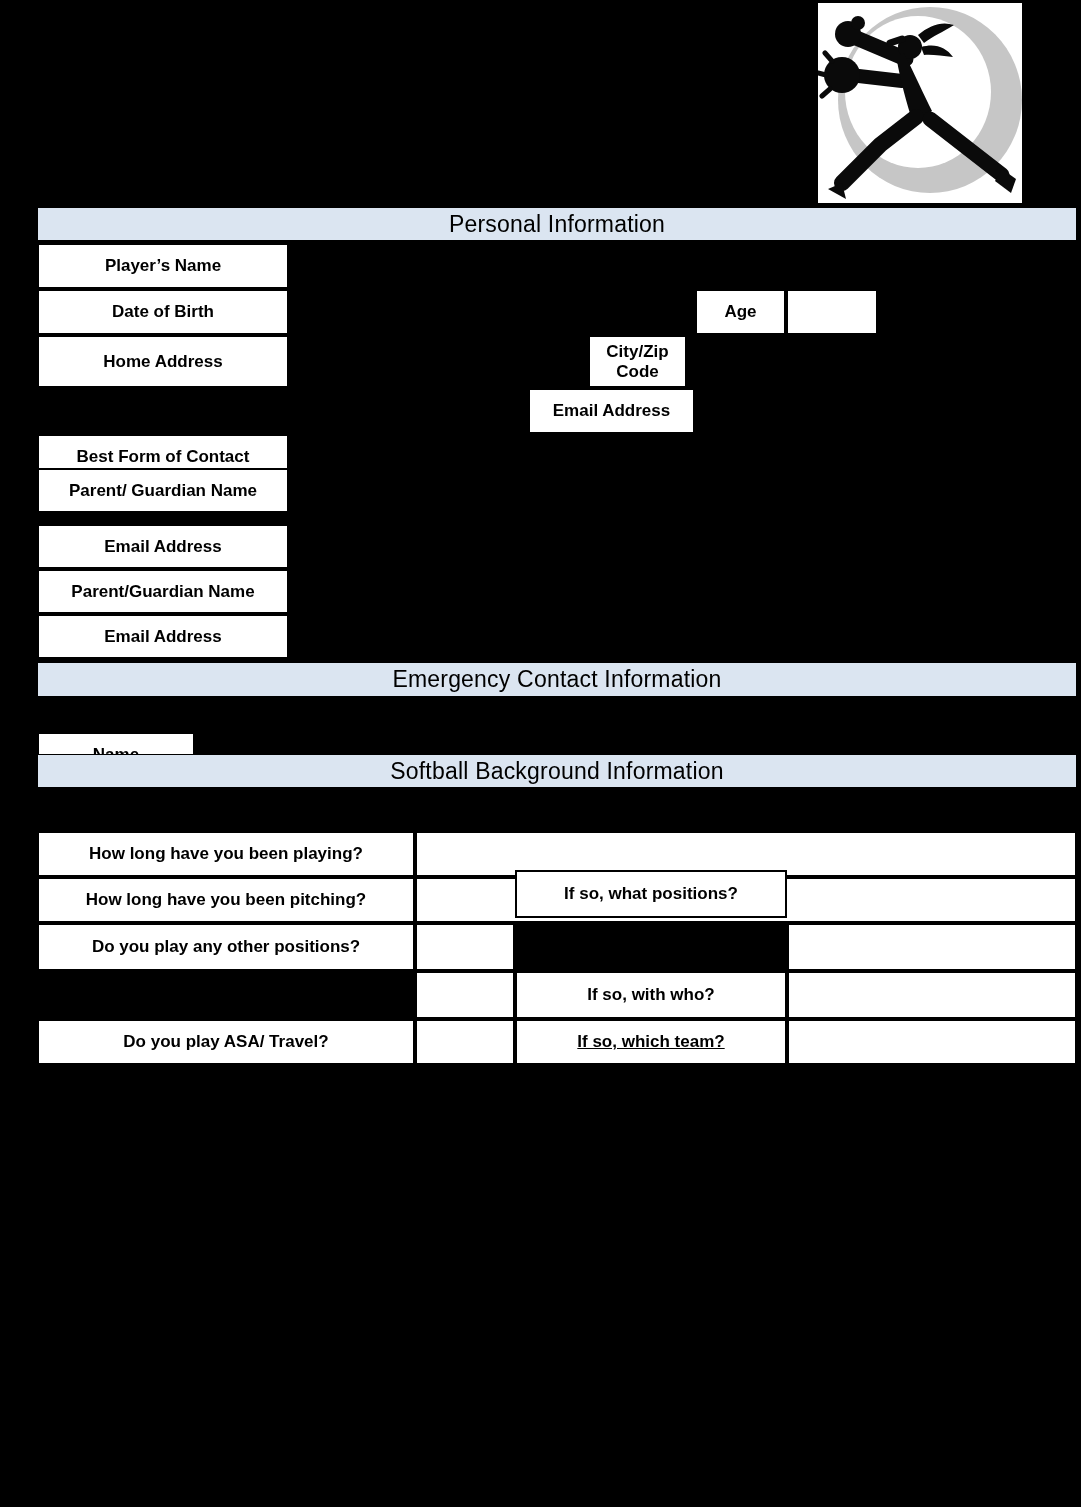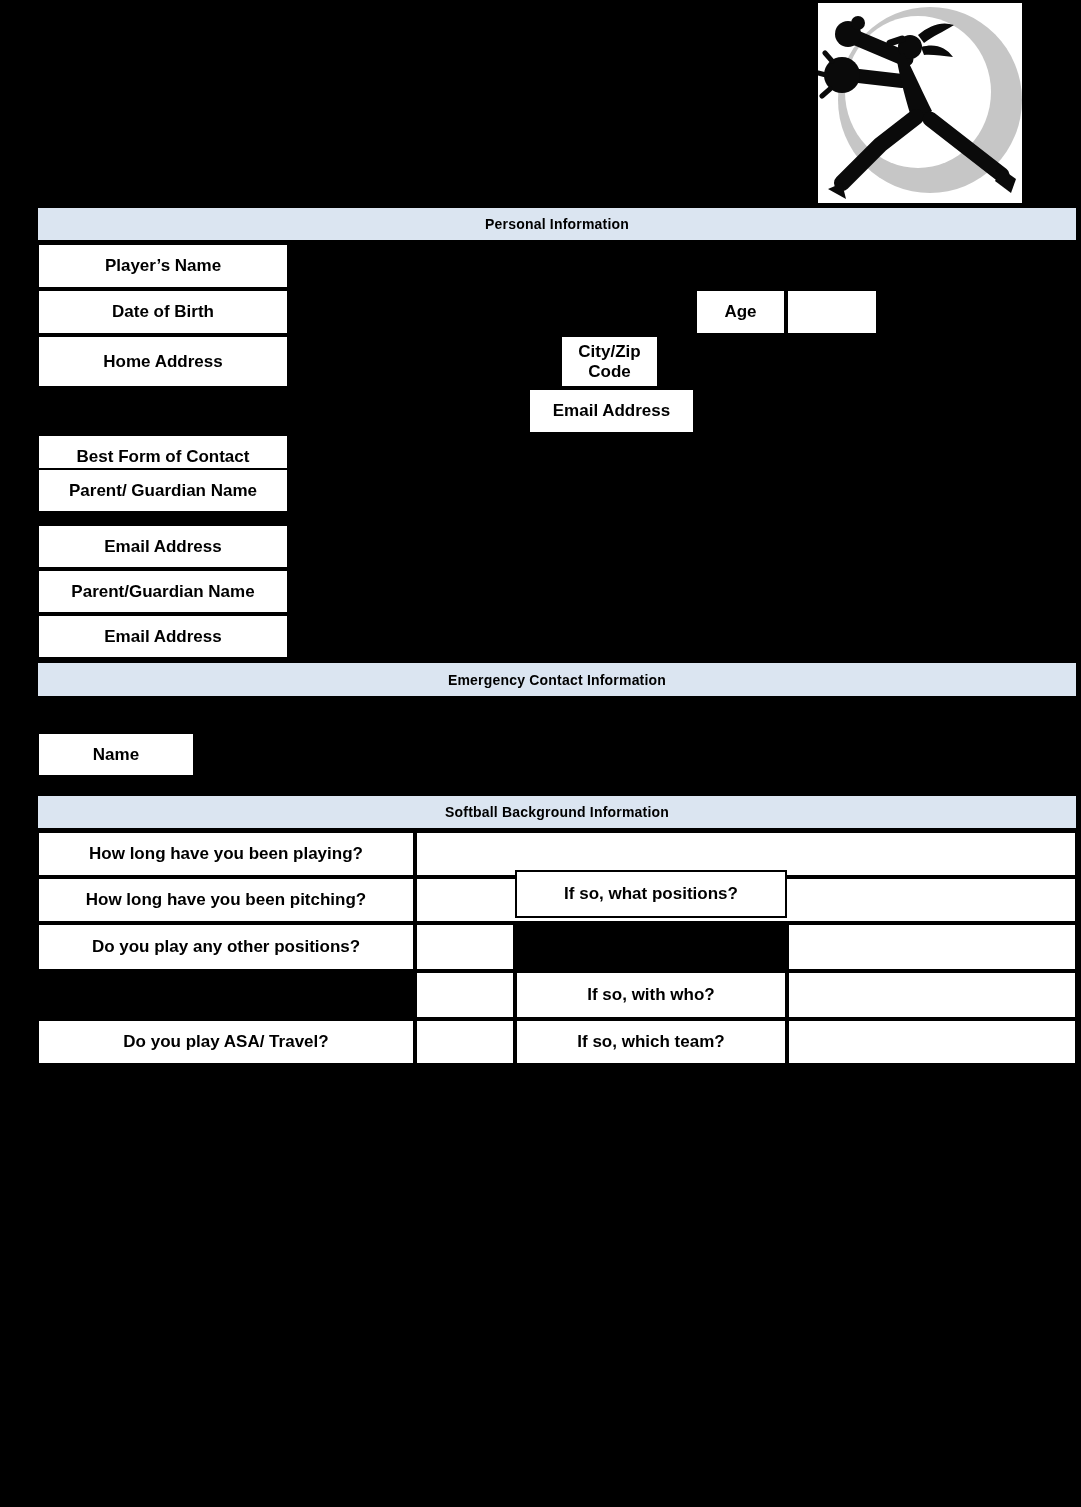--- a/index.html
+++ b/index.html
@@ -20,21 +20,21 @@
   }
   .logo{
     position:absolute;left:818px;top:3px;width:204px;height:200px;
   }
   .header-bar{
     position:absolute;box-sizing:border-box;
     left:37px;width:1040px;
     background:var(--hdr-bg);
     border:1px solid #000;
     display:flex;align-items:center;justify-content:center;
-    font-weight:700;font-size:14px;letter-spacing:.2px;
+    font-weight:400;font-size:23px;letter-spacing:.2px;
   }
   .cell{
     position:absolute;box-sizing:border-box;
     background:var(--cell-bg);
     border:2px solid #000;
     display:flex;align-items:center;justify-content:center;
     text-align:center;
     font-weight:700;font-size:17px;line-height:1.15;
     padding:0 4px;
   }
@@ -79,53 +79,53 @@
 
   <div class="header-bar" style="top:207px;height:34px;">Personal Information</div>
 
   <div class="cell" style="left:37px;top:289px;width:252px;height:46px;">Date of Birth</div>
 
   <div class="cell" style="left:37px;top:243px;width:252px;height:46px;">Player’s Name</div>
   <div class="cell" style="left:695px;top:289px;width:91px;height:46px;">Age</div>
   <div class="cell blank" style="left:786px;top:289px;width:92px;height:46px;"></div>
 
   <div class="cell" style="left:37px;top:335px;width:252px;height:53px;">Home Address</div>
-  <div class="cell" style="left:560px;top:335px;width:99px;height:53px;">City/Zip Code</div>
+  <div class="cell" style="left:588px;top:335px;width:99px;height:53px;">City/Zip Code</div>
 
   <div class="cell" style="left:528px;top:388px;width:167px;height:46px;">Email Address</div>
 
   <div class="cell" style="left:37px;top:434px;width:252px;height:45px;">Best Form of Contact</div>
 
   <div class="cell" style="left:37px;top:468px;width:252px;height:45px;">Parent/ Guardian Name</div>
 
   <div class="cell" style="left:37px;top:524px;width:252px;height:45px;">Email Address</div>
 
   <div class="cell" style="left:37px;top:569px;width:252px;height:45px;">Parent/Guardian Name</div>
 
   <div class="cell" style="left:37px;top:614px;width:252px;height:45px;">Email Address</div>
 
   <div class="header-bar" style="top:662px;height:35px;">Emergency Contact Information</div>
 
   <div class="cell" style="left:37px;top:732px;width:158px;height:45px;text-align:center;">Name</div>
 
-  <div class="header-bar" style="top:795px;height:34px;">Softball Background Information</div>
+  <div class="header-bar" style="top:754px;height:34px;">Softball Background Information</div>
 
   <div class="cell" style="left:37px;top:831px;width:378px;height:46px;">How long have you been playing?</div>
   <div class="cell blank" style="left:415px;top:831px;width:662px;height:46px;"></div>
 
   <div class="cell" style="left:37px;top:877px;width:378px;height:46px;">How long have you been pitching?</div>
   <div class="cell blank" style="left:415px;top:877px;width:662px;height:46px;"></div>
 
   <div class="cell" style="left:37px;top:923px;width:378px;height:48px;">Do you play any other positions?</div>
   <div class="cell blank" style="left:415px;top:923px;width:100px;height:48px;"></div>
   <div class="cell" style="left:515px;top:870px;width:272px;height:48px;">If so, what positions?</div>
   <div class="cell blank" style="left:787px;top:923px;width:290px;height:48px;"></div>
 
   <div class="cell blank" style="left:415px;top:971px;width:100px;height:48px;"></div>
   <div class="cell" style="left:515px;top:971px;width:272px;height:48px;">If so, with who?</div>
   <div class="cell blank" style="left:787px;top:971px;width:290px;height:48px;"></div>
 
   <div class="cell" style="left:37px;top:1019px;width:378px;height:46px;">Do you play ASA/ Travel?</div>
   <div class="cell blank" style="left:415px;top:1019px;width:100px;height:46px;"></div>
-  <div class="cell" style="left:515px;top:1019px;width:272px;height:46px;">If so, which team?</div>
+  <div class="cell" style="left:515px;top:1019px;width:272px;height:46px;text-decoration:underline;">If so, which team?</div>
   <div class="cell blank" style="left:787px;top:1019px;width:290px;height:46px;"></div>
 
 </div>
 
 </body></html>

